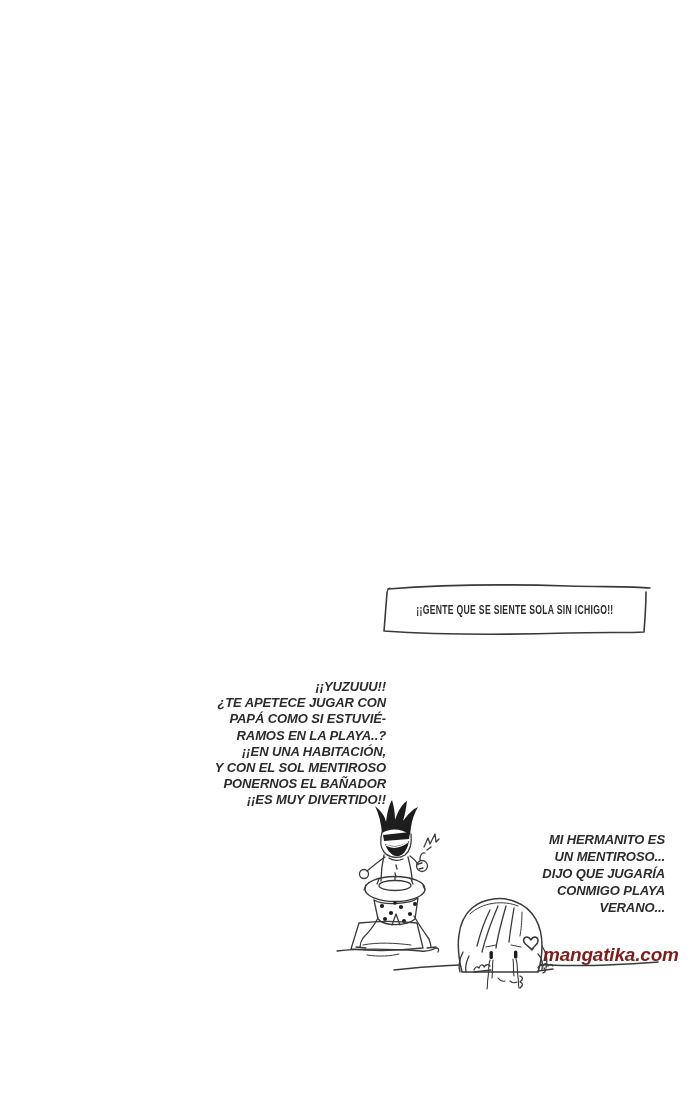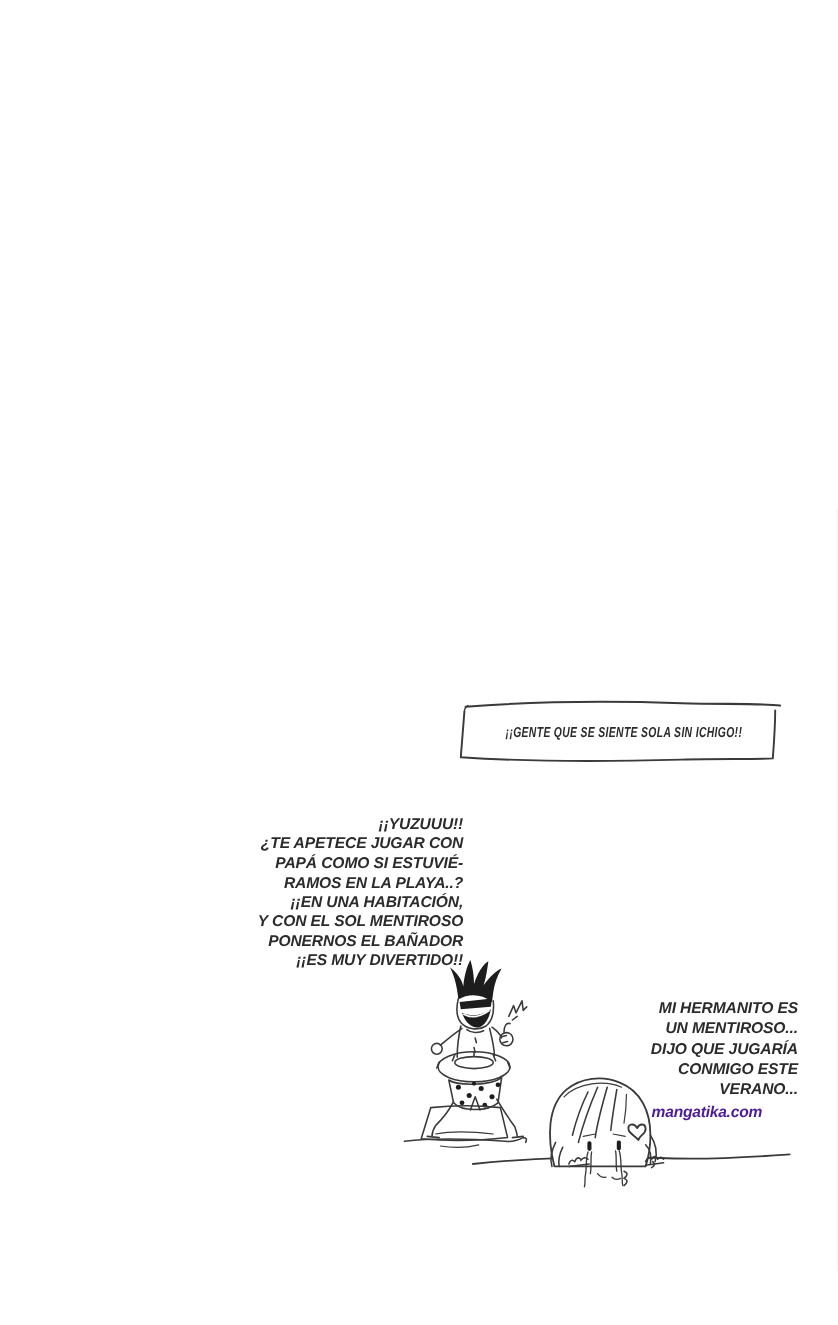--- a/index.html
+++ b/index.html
@@ -6,36 +6,36 @@
   .page{
     position:relative;width:698px;height:1104px;background:#ffffff;
     overflow:hidden;margin:0 auto;
     font-family:"Liberation Sans",sans-serif;color:#262626;
   }
   svg{position:absolute;overflow:visible;}
   .sk{stroke:#3a3a3a;stroke-width:1.3;fill:none;stroke-linecap:round;stroke-linejoin:round;}
   .sk-f{fill:#1d1d1d;stroke:none;}
   .caption-text{
     position:absolute;left:383px;top:588px;width:264px;height:44px;
-    display:flex;align-items:center;font-style:italic;
+    display:flex;align-items:center;justify-content:center;
   }
   .caption-text span{
     font-size:12px;font-weight:bold;letter-spacing:0.4px;white-space:nowrap;
     transform:scaleX(0.72);transform-origin:center;color:#2b2b2b;
   }
   .dialog{
     position:absolute;text-align:right;font-weight:bold;font-style:italic;
     color:#2b2b2b;white-space:nowrap;
   }
   .dialog-left{left:168px;top:679px;width:218px;font-size:13px;line-height:16.2px;letter-spacing:-0.1px;}
   .dialog-right{left:500px;top:831px;width:165px;font-size:13px;line-height:17px;letter-spacing:-0.1px;}
   .watermark{
-    position:absolute;left:543px;top:919px;width:130px;
-    font-size:13px;font-weight:bold;font-style:italic;letter-spacing:-0.2px;
-    color:#4c1d95;white-space:nowrap;
+    position:absolute;left:543px;top:944px;width:130px;
+    font-size:19px;font-weight:bold;font-style:italic;letter-spacing:-0.2px;
+    color:#7f1d1d;white-space:nowrap;
   }
 </style>
 </head>
 <body>
 
 <div class="page">
 
   <svg style="left:378px;top:581px;" width="276" height="58" viewBox="0 0 276 58">
     <path class="sk" style="stroke-width:1.7" d="M10,8 C60,4 130,3 190,5 C225,6 255,5 272,7"></path>
     <path class="sk" style="stroke-width:1.6" d="M9,12 C8,24 7,36 6,50 C50,53 120,54 190,52 C220,51 250,52 266,51 C267,38 268,24 268,11"></path>
@@ -53,21 +53,21 @@
     <div>¡¡EN UNA HABITACIÓN,</div>
     <div>Y CON EL SOL MENTIROSO</div>
     <div>PONERNOS EL BAÑADOR</div>
     <div>¡¡ES MUY DIVERTIDO!!</div>
   </div>
 
   <div class="dialog dialog-right">
     <div>MI HERMANITO ES</div>
     <div>UN MENTIROSO...</div>
     <div>DIJO QUE JUGARÍA</div>
-    <div>CONMIGO ESTE</div>
+    <div>CONMIGO PLAYA</div>
     <div>VERANO...</div>
   </div>
 
   <svg style="left:333px;top:799px;" width="106" height="160" viewBox="0 0 106 160">
 
     <path class="sk-f" d="M49,34 C48,24 46,15 42,7 C48,12 52,17 53,23 C54,14 56,6 59,1
       C61,8 62,14 62,21 C65,12 69,5 74,2 C73,9 72,16 70,22 C75,15 80,10 85,8
       C81,15 79,21 78,28 L77,36 C68,29 57,29 49,34 Z"></path>
 
     <path class="sk" d="M49,33 C47,41 47,48 51,53 C56,59 66,60 72,56 C77,52 79,44 78,35"></path>

